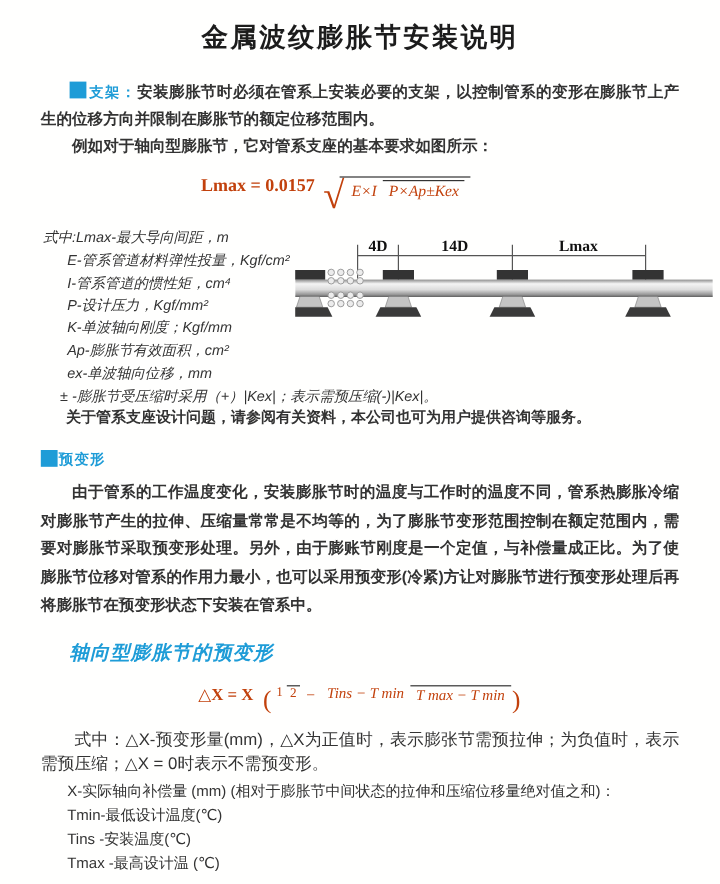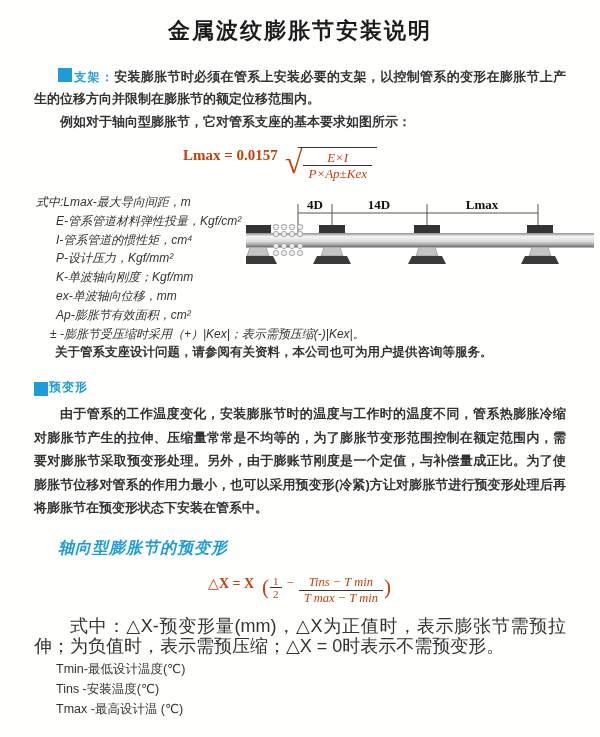--- a/index.html
+++ b/index.html
@@ -9,35 +9,35 @@
   }
   .page{position:relative;width:600px;height:737px;box-sizing:border-box;padding:12px 34px 0 34px;}
 
   .title{font-size:22px;font-weight:700;text-align:center;color:#1c1c1c;
          letter-spacing:2px;margin:4px 0 20px 0;}
 
   
   .blue-square{display:inline-block;width:14px;height:14px;background:#1E9CD7;
                vertical-align:-1px;margin-right:2px;}
   .blue-head{color:#1E9CD7;font-size:12px;font-weight:700;letter-spacing:1px;}
-  .sec-head{display:flex;align-items:flex-end;margin:18px 0 6px 0;font-family:Liberation Serif, serif;}
+  .sec-head{display:flex;align-items:flex-start;margin:18px 0 6px 0;font-family:Liberation Serif, serif;}
   .sec-head .blue-square{margin-right:1px;}
 
   .p-intro{font-size:13px;line-height:21px;font-weight:600;margin:0;text-indent:24px;
            text-align:justify;}
   .p-example{font-size:13px;line-height:22px;font-weight:600;margin:2px 0 0 0;text-indent:2em;}
 
   
   .formula{display:flex;justify-content:center;align-items:flex-start;
            font-family:"Liberation Serif","DejaVu Serif",serif;color:#c2410c;font-size:13px;}
   .formula-lmax{margin:14px 40px 8px 0;}
   .f-lhs{font-weight:700;font-size:15px;margin-right:7px;font-style:normal;}
   .radical{font-size:32px;font-weight:400;line-height:30px;margin-right:-4px;}
   .radicand{border-top:1.6px solid #333;padding:2px 5px 0 5px;}
-  .frac{display:inline-flex;flex-direction:column;align-items:center;font-style:italic;}
+  .frac{display:inline-flex;flex-direction:row;align-items:center;font-style:italic;}
   .frac .den{border-top:1px solid #333;}
   .frac .num,.frac .den{padding:0 5px;line-height:15px;}
   .frac-sm{font-size:11px;font-style:normal;}
   .frac-sm .num,.frac-sm .den{padding:0 3px;line-height:12px;}
   .paren{font-size:21px;font-weight:400;margin:0 1px;}
   .op{margin:0 5px;font-style:normal;}
 
   .defs{font-size:12px;line-height:18.8px;margin-top:12px;font-weight:400;font-style:italic;}
   .def{margin-left:22px;white-space:nowrap;}
   .def-first{margin-left:2px;}
@@ -46,21 +46,21 @@
 
   .diagram{position:absolute;top:193px;right:6px;width:348px;height:84px;}
 
   .p-body{font-size:13px;line-height:23.5px;font-weight:600;text-indent:2em;
           text-align:justify;margin:2px 0 0 0;}
 
   .sub-head{color:#1E9CD7;font-size:16px;font-weight:700;margin:18px 0 0 24px;letter-spacing:1px;font-style:italic;}
 
   .formula-dx{margin:16px 0 10px 0;}
 
-  .explain{font-size:18px;line-height:20.5px;text-indent:2em;margin:4px 0 0 0;
+  .explain{font-size:14px;line-height:20.5px;text-indent:2em;margin:4px 0 0 0;
            text-align:justify;font-weight:400;}
   .adefs{font-size:12.5px;line-height:20px;margin-top:2px;font-weight:400;}
   .adef{margin-left:22px;}
 </style>
 </head>
 <body>
 
 <div class="page">
 
   <div class="title">金属波纹膨胀节安装说明</div>
@@ -78,22 +78,22 @@
       </span>
     </span>
   </div>
 
   <div class="defs">
     <div class="def def-first">式中:Lmax-最大导向间距，m</div>
     <div class="def">E-管系管道材料弹性投量，Kgf/cm²</div>
     <div class="def">I-管系管道的惯性矩，cm⁴</div>
     <div class="def">P-设计压力，Kgf/mm²</div>
     <div class="def">K-单波轴向刚度；Kgf/mm</div>
+    <div class="def">Ap-膨胀节有效面积，cm²</div>
     <div class="def">ex-单波轴向位移，mm</div>
-    <div class="def">Ap-膨胀节有效面积，cm²</div>
     <div class="def def-pm">± -膨胀节受压缩时采用（+）|Kex|；表示需预压缩(-)|Kex|。</div>
   </div>
   <div class="note">关于管系支座设计问题，请参阅有关资料，本公司也可为用户提供咨询等服务。</div>
 
   <svg class="diagram" viewBox="0 0 348 84">
     <defs>
       <linearGradient id="pipeG" x1="0" y1="0" x2="0" y2="1">
         <stop offset="0" stop-color="#8e8e8e"></stop>
         <stop offset="0.25" stop-color="#f4f4f4"></stop>
         <stop offset="0.6" stop-color="#dcdcdc"></stop>
@@ -176,19 +176,20 @@
     <span class="op">−</span>
     <span class="frac" style="font-size:12.5px">
       <span class="num">Tins − T min</span>
       <span class="den">T max − T min</span>
     </span>
     <span class="paren">)</span>
   </div>
 
   <p class="explain">式中：△X-预变形量(mm)，△X为正值时，表示膨张节需预拉伸；为负值时，表示需预压缩；△X = 0时表示不需预变形。</p>
   <div class="adefs">
+    <div class="adef">X-实际轴向补偿量 (mm) (相对于膨胀节中间状态的拉伸和压缩位移量绝对值之和)：</div>
     <div class="adef">Tmin-最低设计温度(℃)</div>
     <div class="adef">Tins -安装温度(℃)</div>
     <div class="adef">Tmax -最高设计温 (℃)</div>
 
   </div>
 
 </div>
 
 </body></html>

